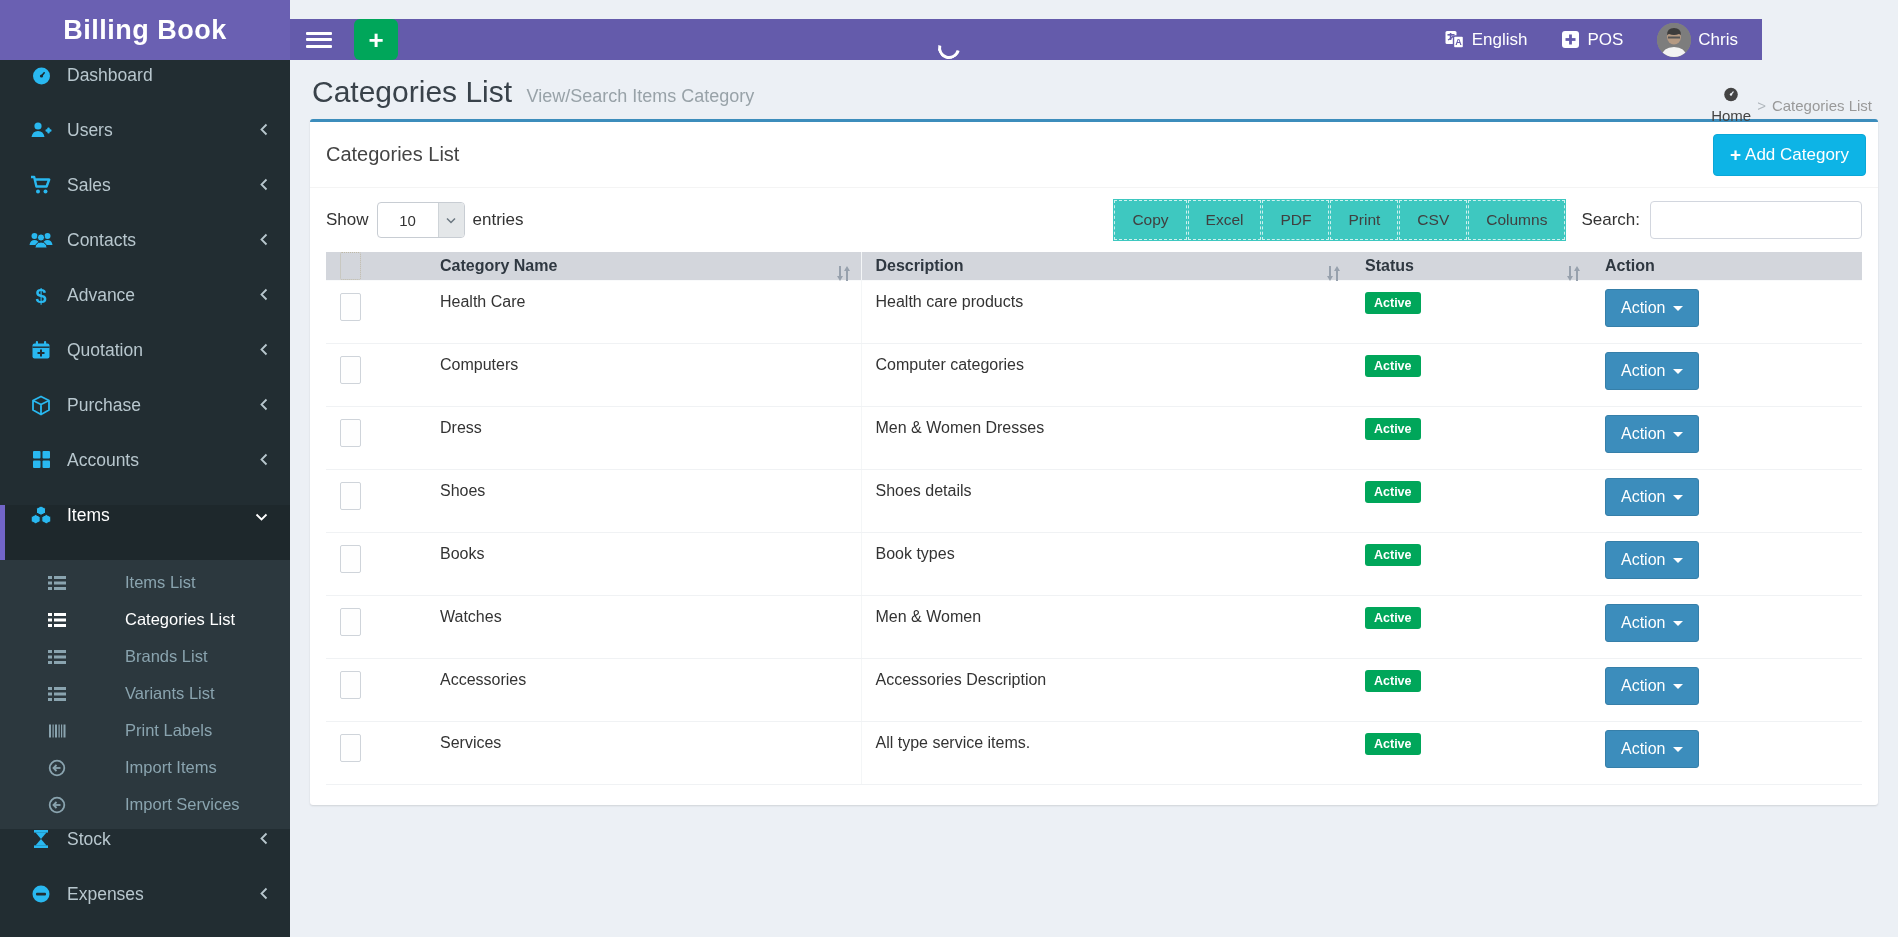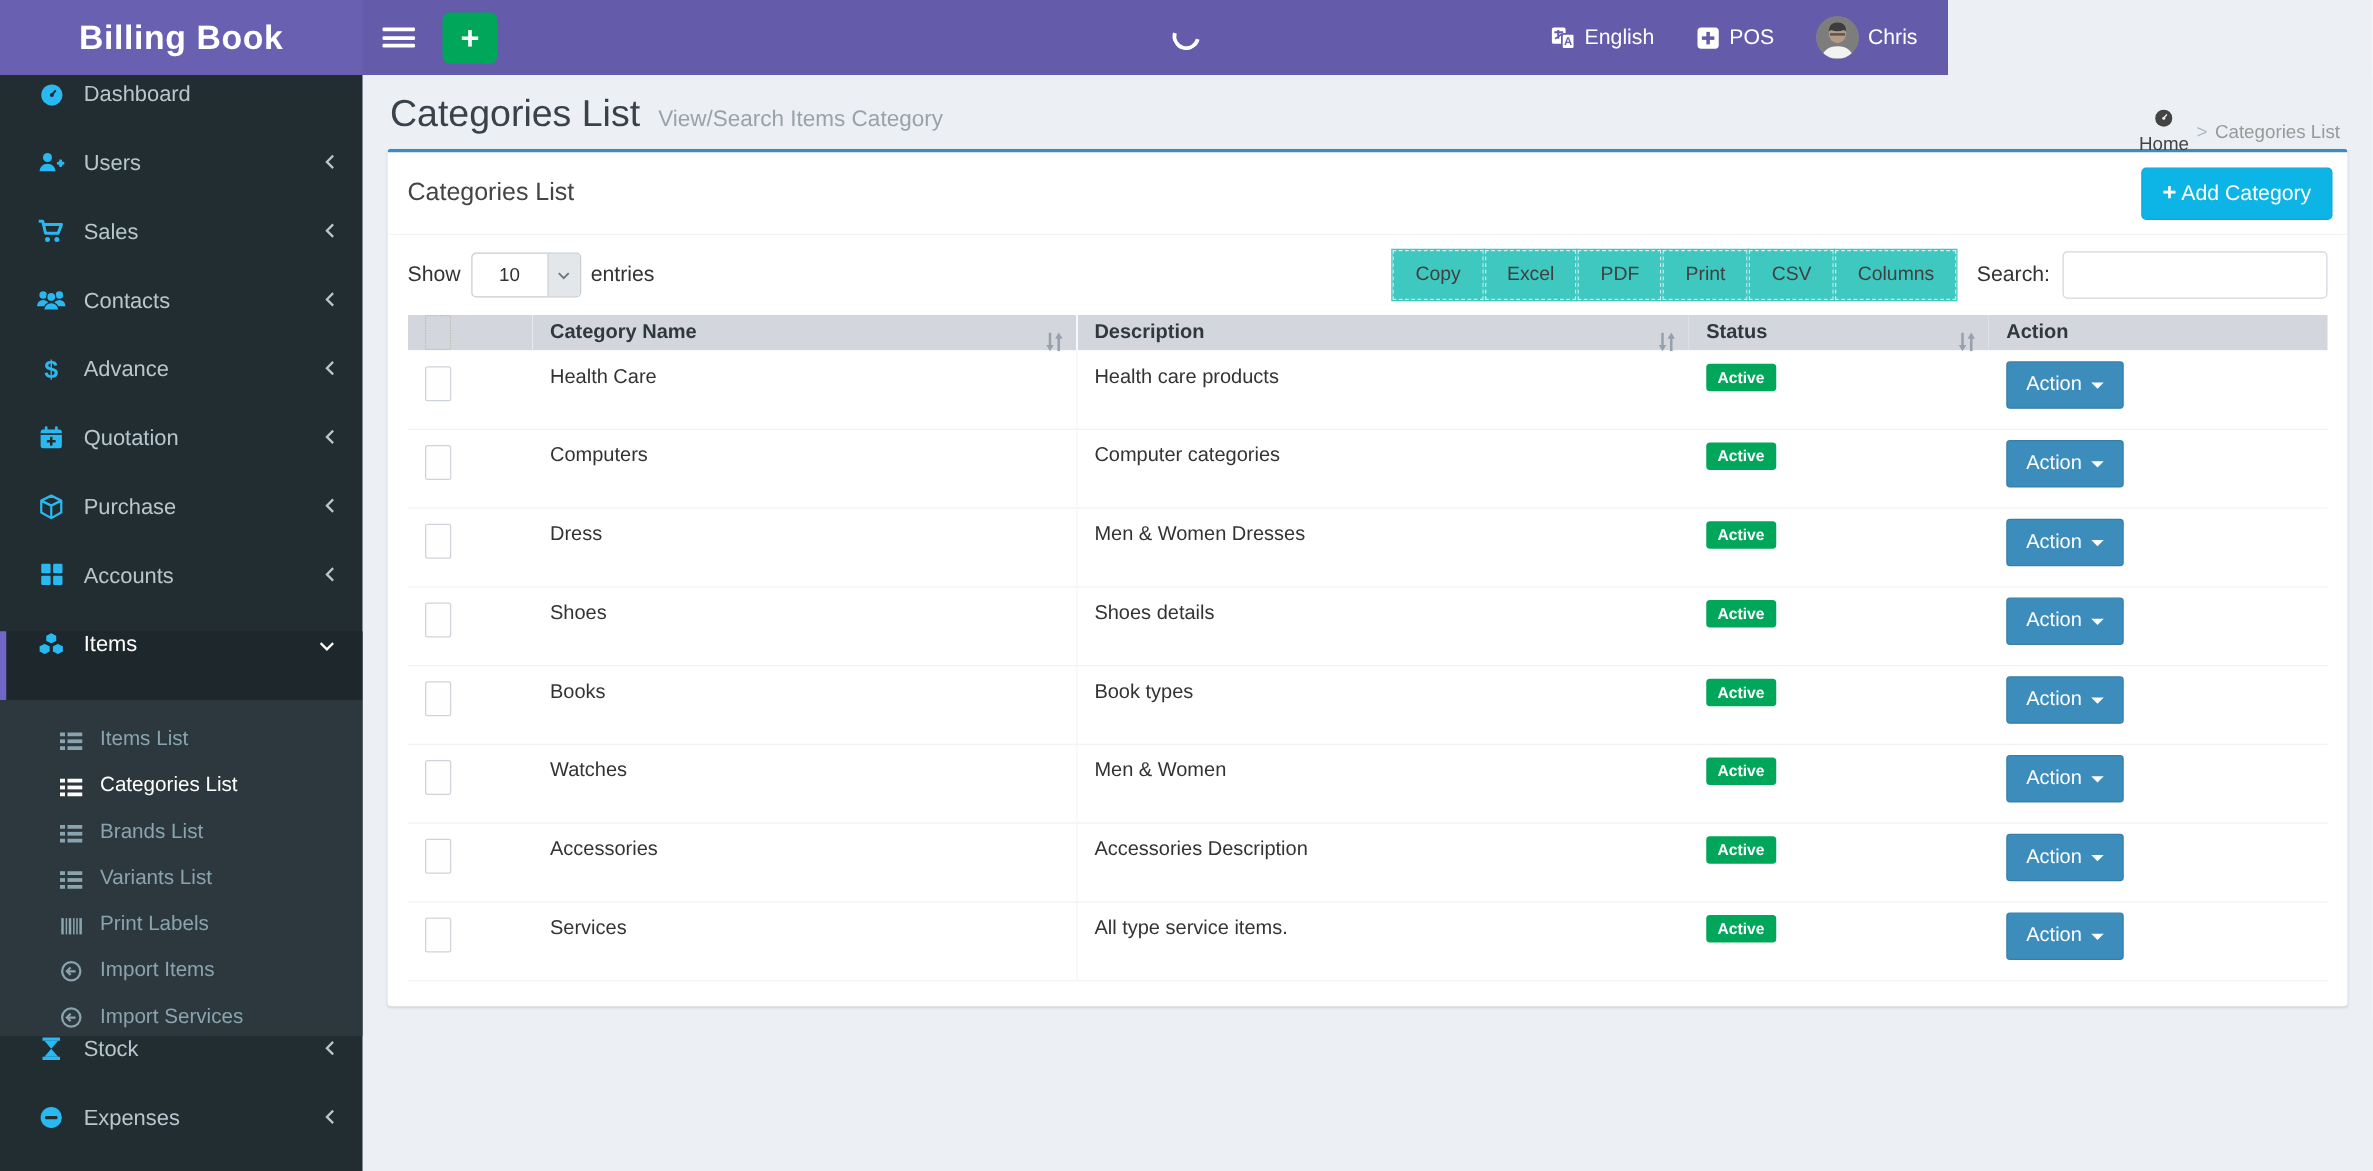--- a/index.html
+++ b/index.html
@@ -1,41 +1,41 @@
 <!DOCTYPE html>
 <html><head>
 <meta charset="utf-8">
 <style>
   * { margin:0; padding:0; box-sizing:border-box; }
   html,body { width:1898px; height:937px; overflow:hidden; }
   body { font-family:"Liberation Sans", sans-serif; background:#ecf0f5; color:#333; }
 
   
-  .topbar { position:fixed; top:0; left:0; width:1558px; height:60px; display:flex; z-index:50; }
+  .topbar { position:fixed; top:0; left:0; width:1762px; height:60px; display:flex; z-index:50;align-items:flex-end; }
   .logo { width:290px; height:60px; background:#6a60b2; color:#fff; font-size:27px; font-weight:bold;
           display:flex; align-items:center; justify-content:center; letter-spacing:.5px; cursor:pointer; }
   .nav-rest { flex:1; background:#645bab; display:flex; align-items:center; position:relative; }
   .hamburger { margin-left:16px; width:26px; height:20px; display:flex; flex-direction:column; justify-content:space-between; cursor:pointer; padding:2px 0; }
   .hamburger .bar { height:3px; background:#fff; border-radius:1px; }
   .nav-add { margin-left:22px; width:44px; height:41px; background:#00a65a; border:none; border-radius:6px;
              color:#fff; font-size:26px; font-weight:bold; line-height:38px; cursor:pointer; }
   .spinner { position:absolute; left:648px; top:18px; width:22px; height:22px; border-radius:50%;
              border:3px solid transparent; border-bottom-color:#fff; border-left-color:#fff; transform:rotate(-30deg); }
   .nav-right { margin-left:auto; display:flex; align-items:center; gap:34px; padding-right:24px; }
   .nav-link { display:flex; align-items:center; gap:7px; color:#fff; font-size:17px; cursor:pointer; text-decoration:none; }
   .avatar { width:34px; height:34px; border-radius:50%; overflow:hidden; background:#8a8a8a; display:block; }
 
   
   .sidebar { position:fixed; top:60px; left:0; width:290px; height:877px; background:#222d32; padding-top:5px; }
   .side-item { height:55px; display:flex; align-items:flex-start; padding:0 22px 0 24px; color:#b8c7ce; font-size:17.5px; cursor:pointer; border-left:5px solid transparent; }
   .side-item .s-icon { width:24px; margin-right:14px; display:flex; justify-content:center; color:#29b8f0; font-weight:bold; font-size:20px; }
   .side-item .s-label { flex:1; }
   .side-item.active { background:#1e282c; border-left-color:#7265c8; color:#fff; }
   .submenu { background:#2c383e; padding:4px 0 6px; }
-  .sub-item { height:37px; display:flex; align-items:flex-end; padding-left:46px; color:#8aa4af; font-size:16.5px; cursor:pointer; }
+  .sub-item { height:37px; display:flex; align-items:center; padding-left:46px; color:#8aa4af; font-size:16.5px; cursor:pointer;gap:45px; }
   .sub-item .s-icon { width:22px; margin-right:12px; display:flex; justify-content:center; color:#8aa4af; }
   .sub-item.active { color:#fff; }
   .sub-item.active .s-icon { color:#fff; }
 
   
   .content { position:absolute; left:290px; top:60px; width:1608px; height:877px; background:#ecf0f5; }
   .content-header { position:relative; padding:15px 24px 10px 22px; }
   .page-title { display:inline; font-size:30px; font-weight:400; color:#39424a; }
   .page-subtitle { font-size:18px; color:#98a2a8; margin-left:10px; }
   .breadcrumb { position:absolute; right:26px; top:26px; font-size:15px; color:#444; display:flex; align-items:center; gap:6px; }

